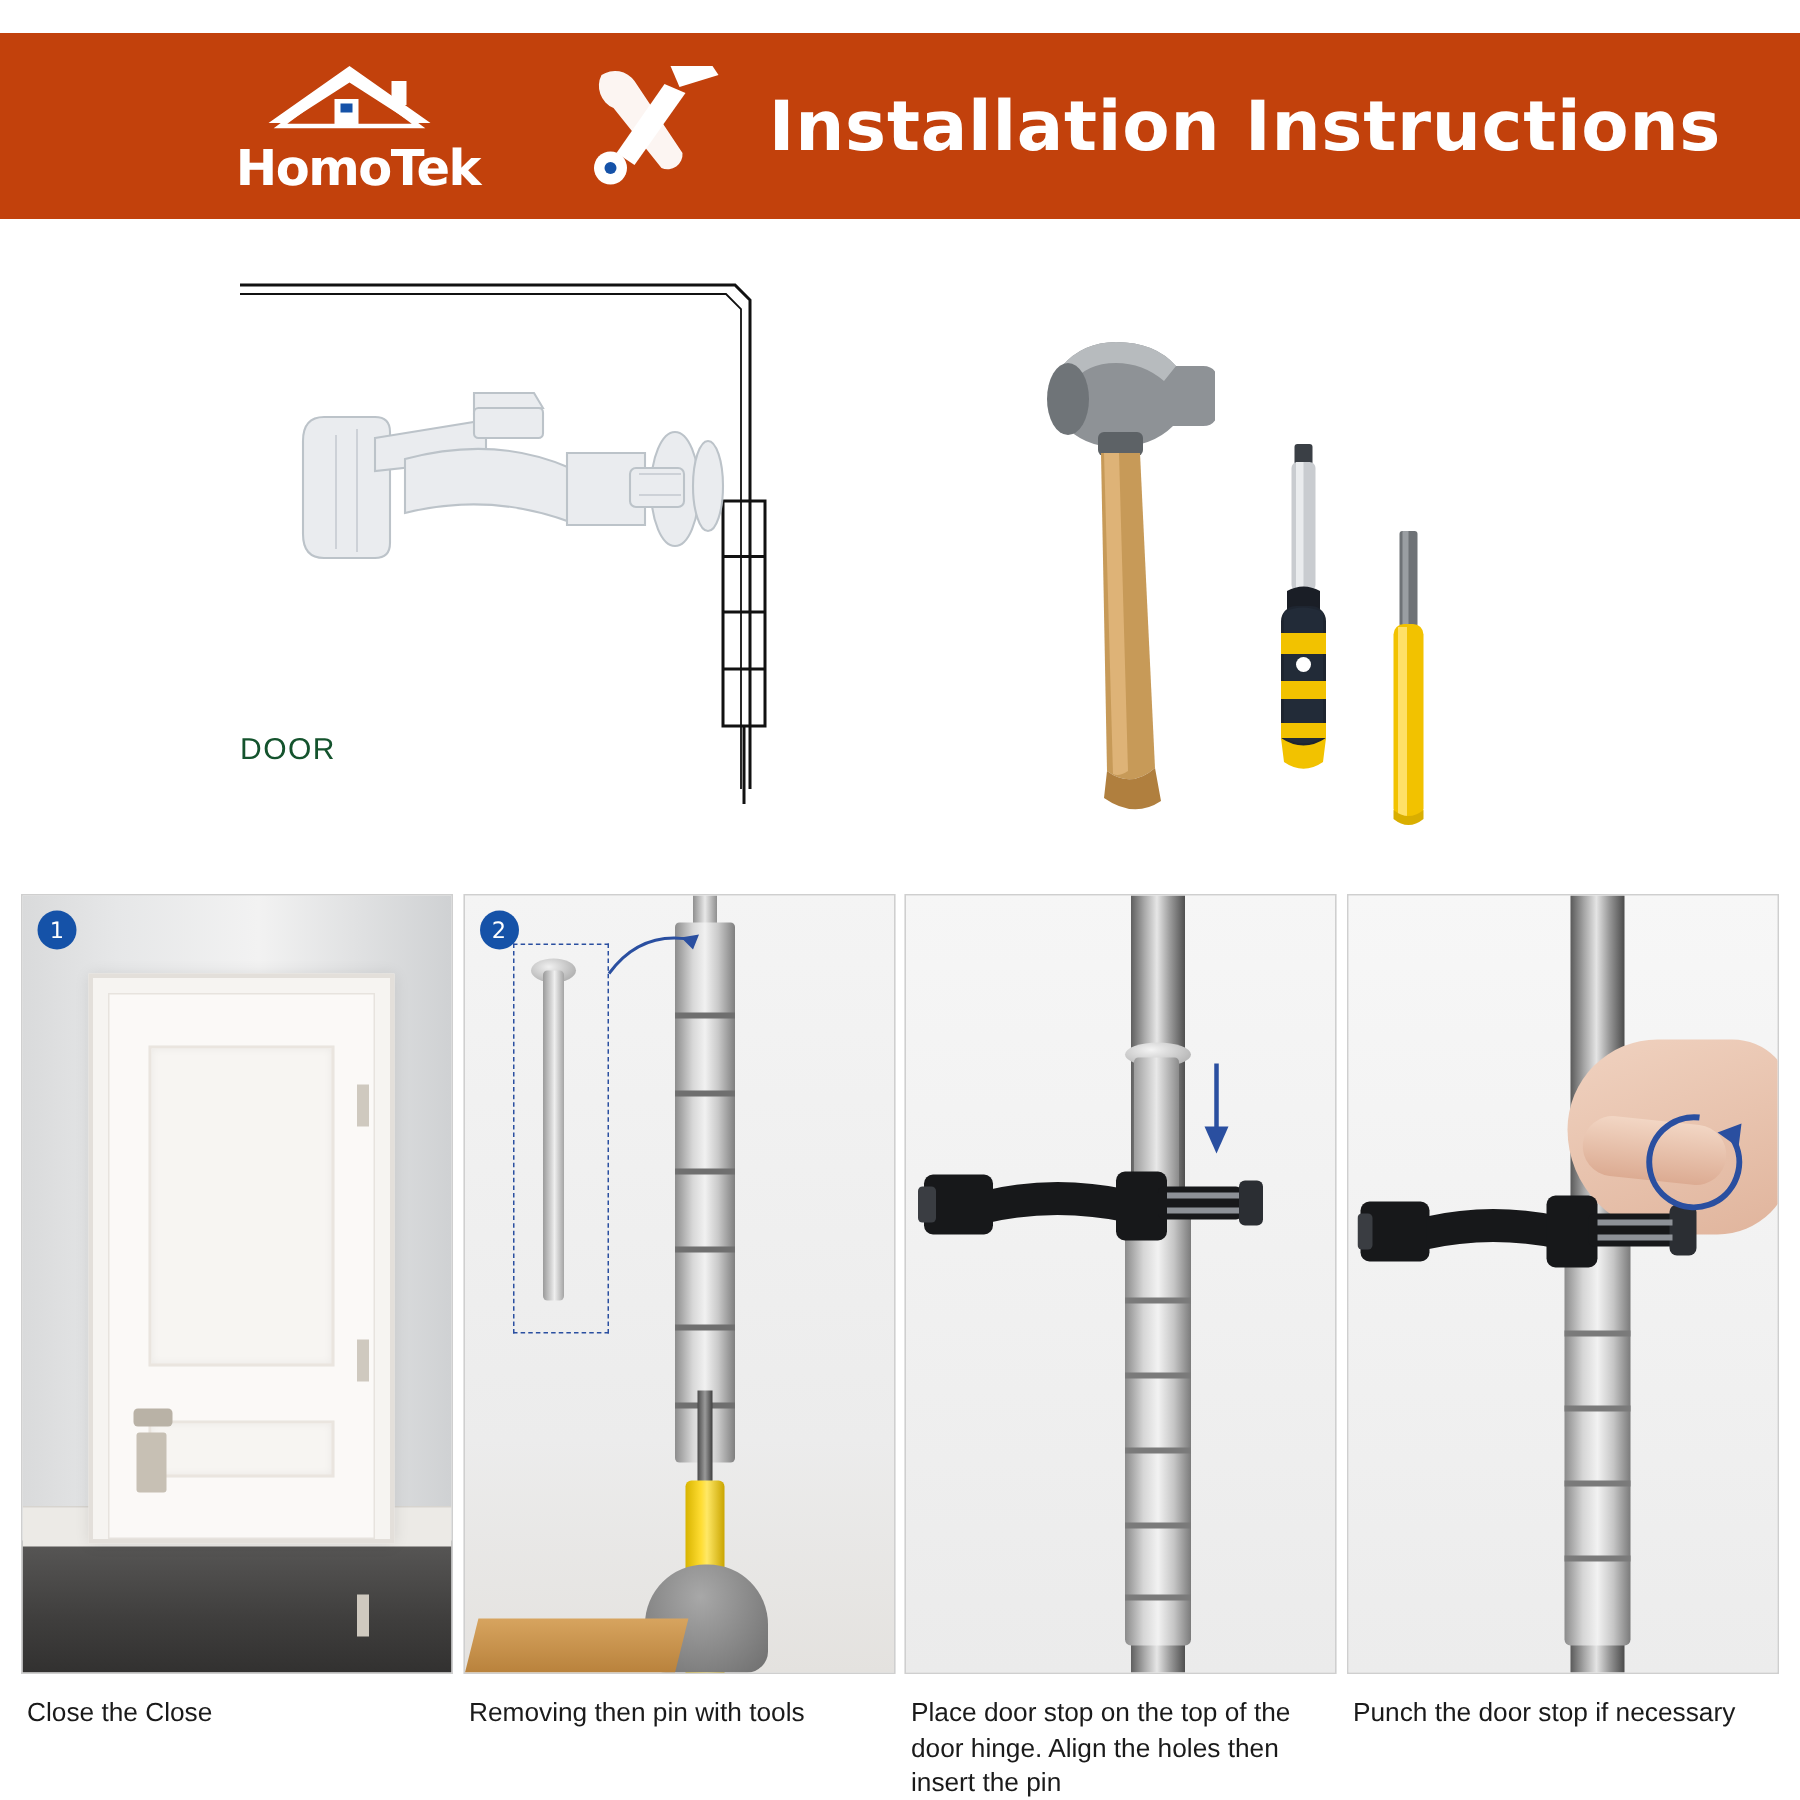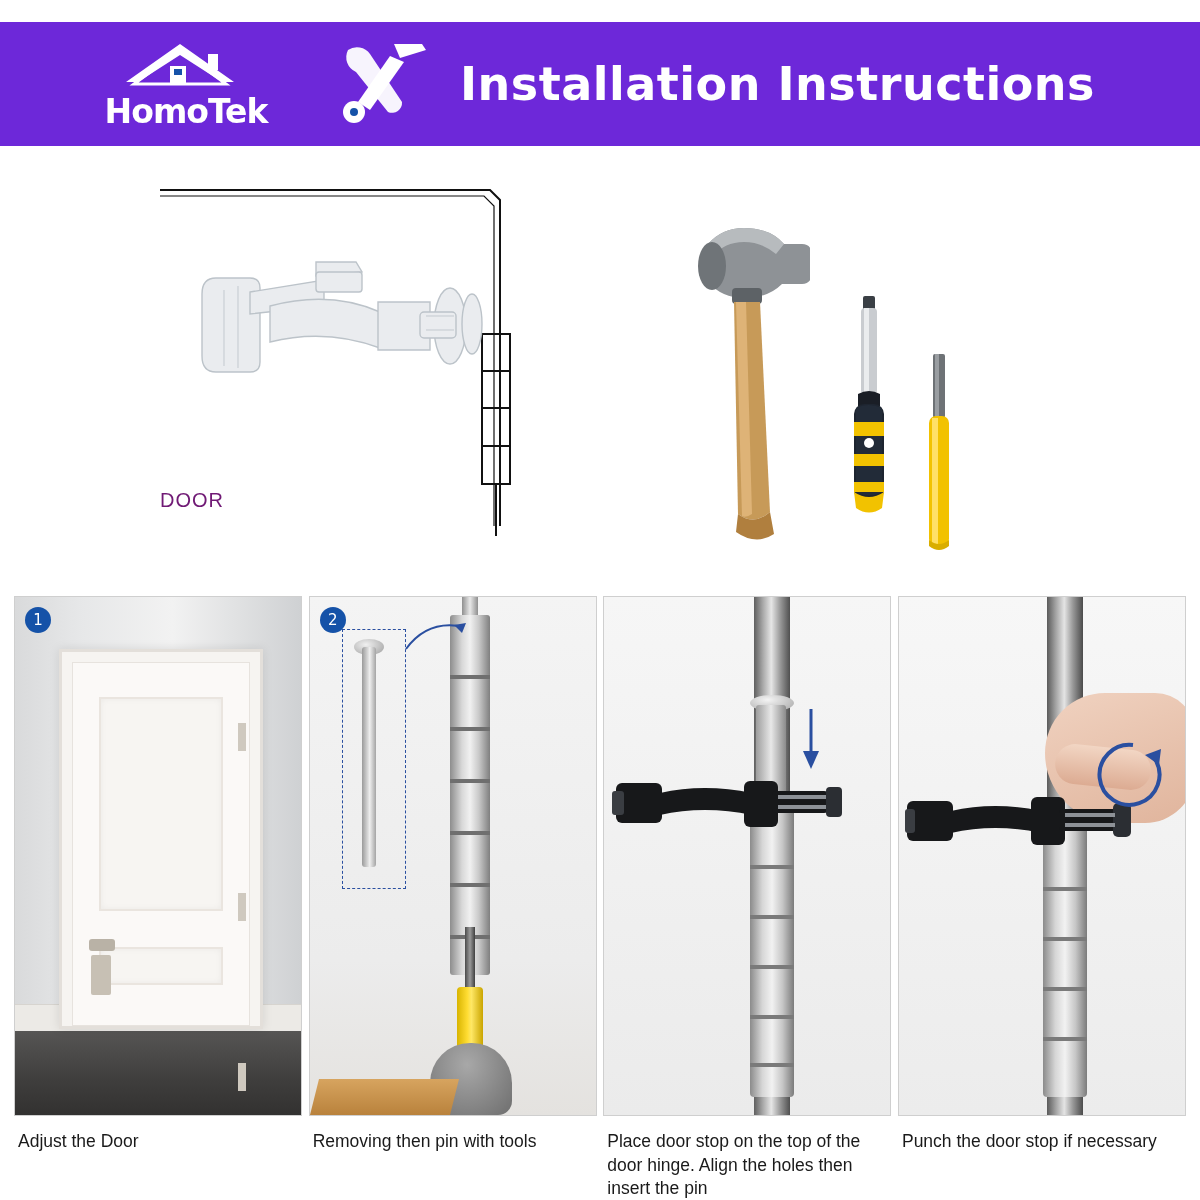--- a/index.html
+++ b/index.html
@@ -16,23 +16,24 @@
     position: relative;
   }
 
   
   .header {
     position: absolute;
     left: 0;
     top: 22px;
     width: 1200px;
     height: 124px;
-    background: #6d28d9;
+    background: #c2410c;
     display: flex;
     align-items: center;
+    justify-content: center;
   }
   .header-inner {
     display: flex;
     align-items: center;
     margin-left: 86px;
   }
   .logo {
     width: 200px;
     height: 96px;
     position: relative;
@@ -79,21 +80,21 @@
     top: 146px;
     width: 1200px;
     height: 450px;
   }
   .door-label {
     position: absolute;
     left: 160px;
     top: 343px;
     font-size: 20px;
     letter-spacing: 1px;
-    color: #701a75;
+    color: #14532d;
   }
   .tools-label {
     position: absolute;
     left: 690px;
     top: 54px;
     font-size: 19px;
     font-weight: bold;
     color: #111;
     white-space: nowrap;
   }
@@ -444,21 +445,21 @@
           <div class="p1-panel-b"></div>
           <div class="p1-knob"></div>
           <div class="p1-plate"></div>
           <div class="p1-hinge" style="top:60px"></div>
           <div class="p1-hinge" style="top:230px"></div>
           <div class="p1-hinge" style="top:400px"></div>
         </div>
       </div>
       <div class="step-badge">1</div>
     </div>
-    <div class="caption">Adjust the Door</div>
+    <div class="caption">Close the Close</div>
   </div>
 
   <div class="panel">
     <div class="photo">
       <div class="p2-bg"></div>
       <div class="p2-rod"></div>
       <div class="p2-hingebar"></div>
       <div class="p2-knuckle" style="top:78px"></div>
       <div class="p2-knuckle" style="top:130px"></div>
       <div class="p2-knuckle" style="top:182px"></div>

